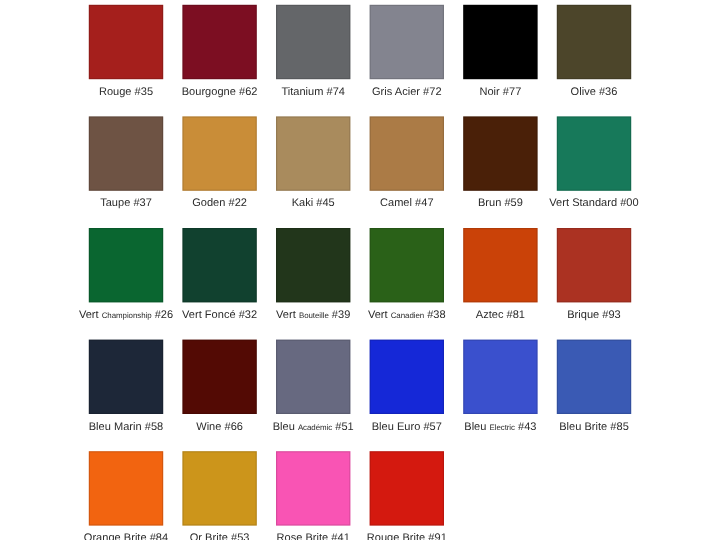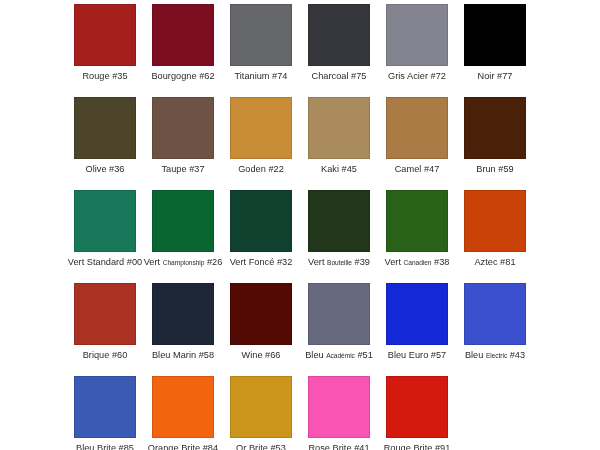--- a/index.html
+++ b/index.html
@@ -80,24 +80,20 @@
       </div>
       <div class="swatch-cell">
         <div class="swatch-chip" style="background-color: rgb(124, 14, 34); border-color: rgba(0, 0, 0, 0.12);"></div>
         <div class="swatch-label" style="color: rgb(43, 43, 43);"><span class="lbl-main">Bourgogne #62</span></div>
       </div>
       <div class="swatch-cell">
         <div class="swatch-chip" style="background-color: rgb(100, 102, 105); border-color: rgba(0, 0, 0, 0.12);"></div>
         <div class="swatch-label" style="color: rgb(43, 43, 43);"><span class="lbl-main">Titanium #74</span></div>
       </div>
       <div class="swatch-cell">
-        <div class="swatch-chip" style="background-color: rgb(53, 54, 60); border-color: rgba(0, 0, 0, 0.12);"></div>
-        <div class="swatch-label" style="color: rgb(43, 43, 43);"><span class="lbl-main">Charcoal #75</span></div>
-      </div>
-      <div class="swatch-cell">
         <div class="swatch-chip" style="background-color: rgb(131, 132, 143); border-color: rgba(0, 0, 0, 0.12);"></div>
         <div class="swatch-label" style="color: rgb(43, 43, 43);"><span class="lbl-main">Gris Acier #72</span></div>
       </div>
       <div class="swatch-cell">
         <div class="swatch-chip" style="background-color: rgb(0, 0, 0); border-color: rgba(0, 0, 0, 0.12);"></div>
         <div class="swatch-label" style="color: rgb(43, 43, 43);"><span class="lbl-main">Noir #77</span></div>
       </div>
       <div class="swatch-cell">
         <div class="swatch-chip" style="background-color: rgb(76, 69, 42); border-color: rgba(0, 0, 0, 0.12);"></div>
         <div class="swatch-label" style="color: rgb(43, 43, 43);"><span class="lbl-main">Olive #36</span></div>
@@ -141,21 +137,21 @@
       <div class="swatch-cell">
         <div class="swatch-chip" style="background-color: rgb(42, 97, 24); border-color: rgba(0, 0, 0, 0.12);"></div>
         <div class="swatch-label" style="color: rgb(43, 43, 43);"><span class="lbl-main">Vert</span> <span class="lbl-small">Canadien</span> <span class="lbl-main">#38</span></div>
       </div>
       <div class="swatch-cell">
         <div class="swatch-chip" style="background-color: rgb(202, 66, 8); border-color: rgba(0, 0, 0, 0.12);"></div>
         <div class="swatch-label" style="color: rgb(43, 43, 43);"><span class="lbl-main">Aztec #81</span></div>
       </div>
       <div class="swatch-cell">
         <div class="swatch-chip" style="background-color: rgb(171, 50, 34); border-color: rgba(0, 0, 0, 0.12);"></div>
-        <div class="swatch-label" style="color: rgb(43, 43, 43);"><span class="lbl-main">Brique #60</span></div>
+        <div class="swatch-label" style="color: rgb(43, 43, 43);"><span class="lbl-main">Brique #93</span></div>
       </div>
       <div class="swatch-cell">
         <div class="swatch-chip" style="background-color: rgb(29, 39, 56); border-color: rgba(0, 0, 0, 0.12);"></div>
         <div class="swatch-label" style="color: rgb(43, 43, 43);"><span class="lbl-main">Bleu Marin #58</span></div>
       </div>
       <div class="swatch-cell">
         <div class="swatch-chip" style="background-color: rgb(83, 10, 4); border-color: rgba(0, 0, 0, 0.12);"></div>
         <div class="swatch-label" style="color: rgb(43, 43, 43);"><span class="lbl-main">Wine #66</span></div>
       </div>
       <div class="swatch-cell">

